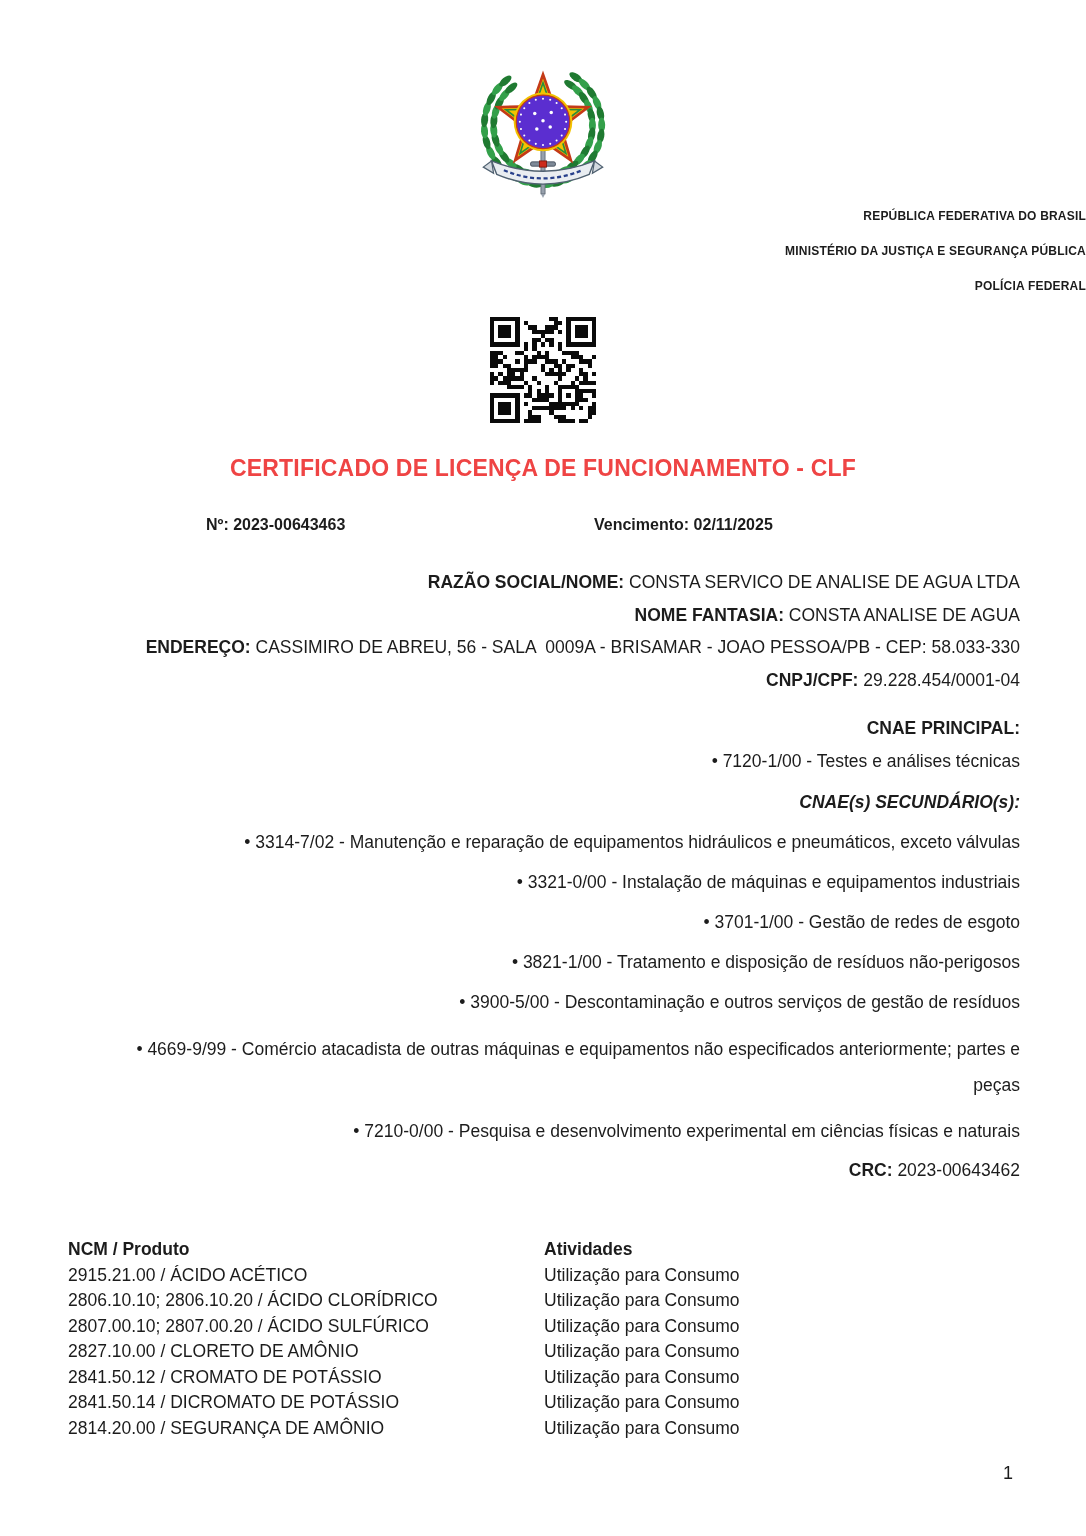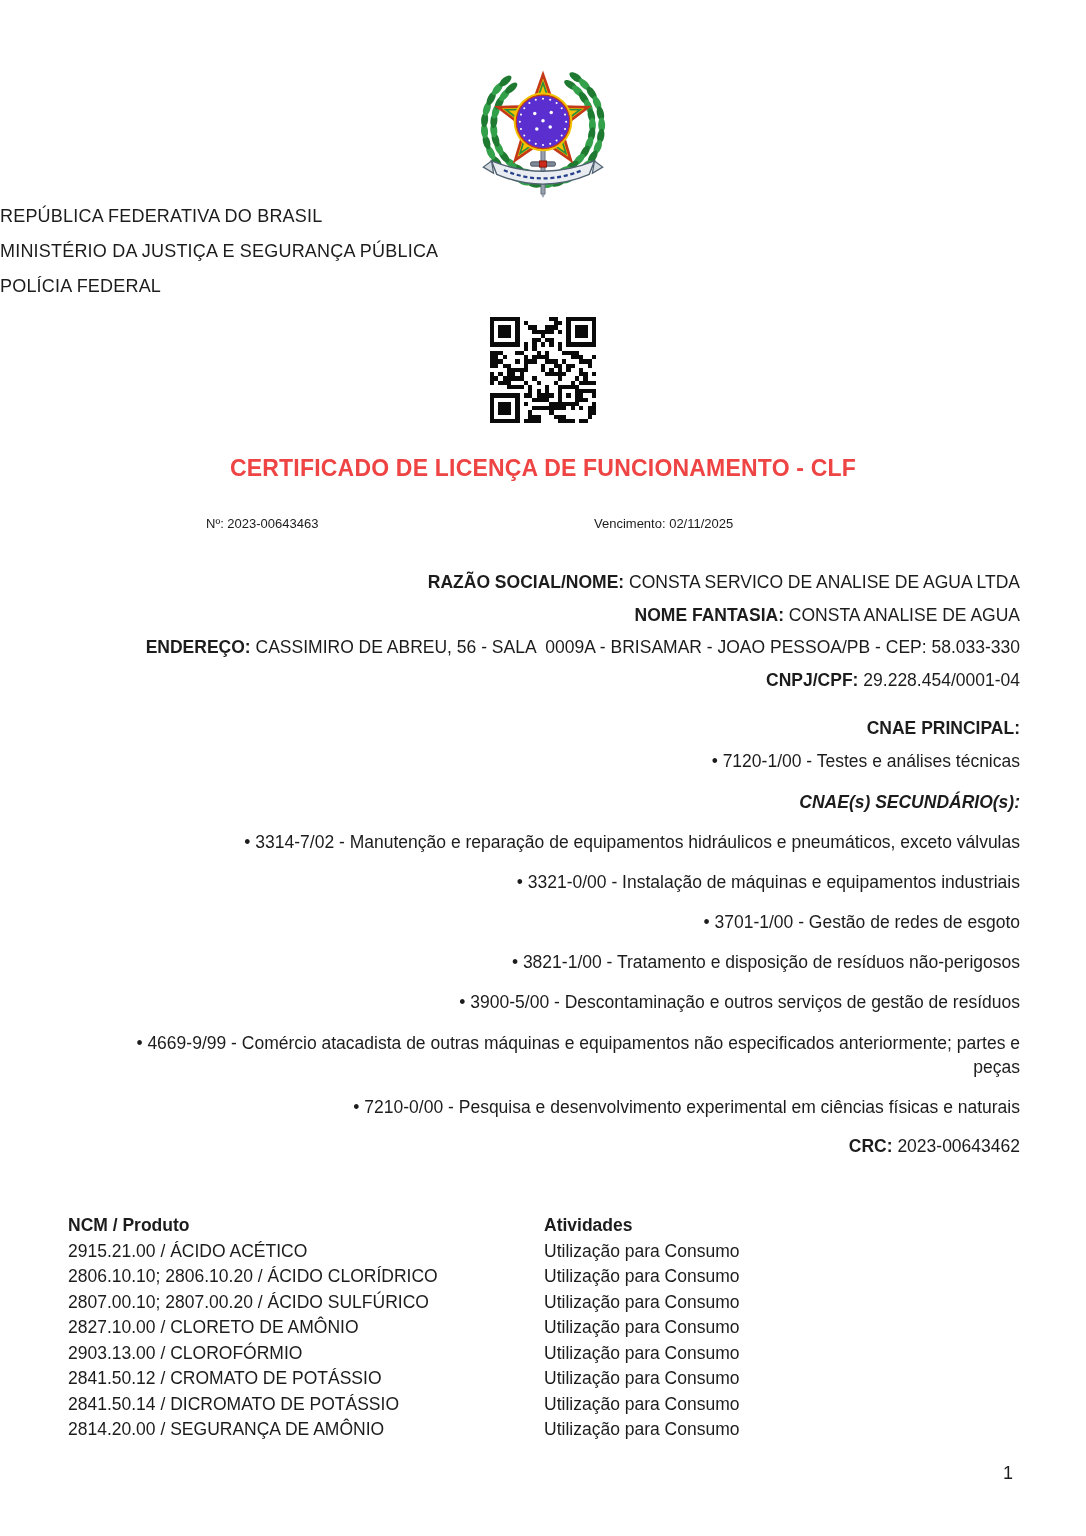--- a/index.html
+++ b/index.html
@@ -3,50 +3,50 @@
 <meta charset="utf-8">
 <style>
   html,body{margin:0;padding:0;background:#ffffff;}
   body{font-family:"Liberation Sans","DejaVu Sans",sans-serif;color:#1c1c1c;}
   .page{position:relative;width:1086px;height:1536px;background:#ffffff;overflow:hidden;margin:0 auto;}
 
   
   .coa{position:absolute;top:58px;left:50%;transform:translateX(-50%);width:140px;height:140px;}
 
   
-  .gov-header{position:absolute;top:199px;left:0;width:100%;text-align:left;
-    font-size:18px;font-weight:normal;line-height:35px;letter-spacing:.2px;}
+  .gov-header{position:absolute;top:199px;left:0;width:100%;text-align:right;
+    font-size:12px;font-weight:bold;line-height:35px;letter-spacing:.2px;}
 
   
   .qr{position:absolute;top:317px;left:50%;transform:translateX(-50%);width:106px;height:106px;}
   .qr svg{display:block;width:106px;height:106px;}
 
   
   .doc-title{position:absolute;top:455px;left:0;width:100%;text-align:center;
     font-size:23px;font-weight:bold;color:#746c50;letter-spacing:.2px;}
 
   
   .num-row{position:absolute;top:516px;left:0;width:100%;height:30px;
-    font-size:13px;font-weight:normal;}
+    font-size:16px;font-weight:bold;}
   .num-row .cert-number{position:absolute;left:206px;top:0;}
   .num-row .cert-expiry{position:absolute;left:594px;top:0;}
 
   
   .content{position:absolute;top:566px;left:68px;right:66px;font-size:17.5px;}
   .content p{margin:0;padding:0;text-align:right;}
   .info-line{line-height:32.5px;white-space:pre-wrap;}
   .info-line .lbl{font-weight:bold;}
   .sec-heading{font-weight:bold;line-height:23px;}
   .h-principal{margin-top:21px !important;}
   .h-secundario{margin-top:18px !important;font-style:italic;}
   .bullet-item{line-height:23px;text-indent:17px;white-space:pre-wrap;}
   .bullet-item::before{content:"\2022\00a0";}
   .bi-principal{margin-top:10px !important;}
   .bi-sec{margin-top:17px !important;}
-  .bi-wrap{line-height:24px;}
+  .bi-wrap{line-height:36px;}
   .crc-line{margin-top:16px !important;line-height:23px;}
   .crc-line .lbl{font-weight:bold;}
 
   
   .products{margin-top:55px;border-collapse:collapse;width:100%;}
   .products th,.products td{padding:0;margin:0;text-align:left;font-weight:normal;
     line-height:25.5px;font-size:17.5px;vertical-align:top;}
   .products th{font-weight:bold;}
   .products .col-ncm{width:476px;}
 
@@ -517,24 +517,20 @@
           </tr>
         <tr>
             <td>2807.00.10; 2807.00.20 / ÁCIDO SULFÚRICO</td>
             <td>Utilização para Consumo</td>
           </tr>
         <tr>
             <td>2827.10.00 / CLORETO DE AMÔNIO</td>
             <td>Utilização para Consumo</td>
           </tr>
         <tr>
-            <td>2903.13.00 / CLOROFÓRMIO</td>
-            <td>Utilização para Consumo</td>
-          </tr>
-        <tr>
             <td>2841.50.12 / CROMATO DE POTÁSSIO</td>
             <td>Utilização para Consumo</td>
           </tr>
         <tr>
             <td>2841.50.14 / DICROMATO DE POTÁSSIO</td>
             <td>Utilização para Consumo</td>
           </tr>
         <tr>
             <td>2814.20.00 / SEGURANÇA DE AMÔNIO</td>
             <td>Utilização para Consumo</td>

